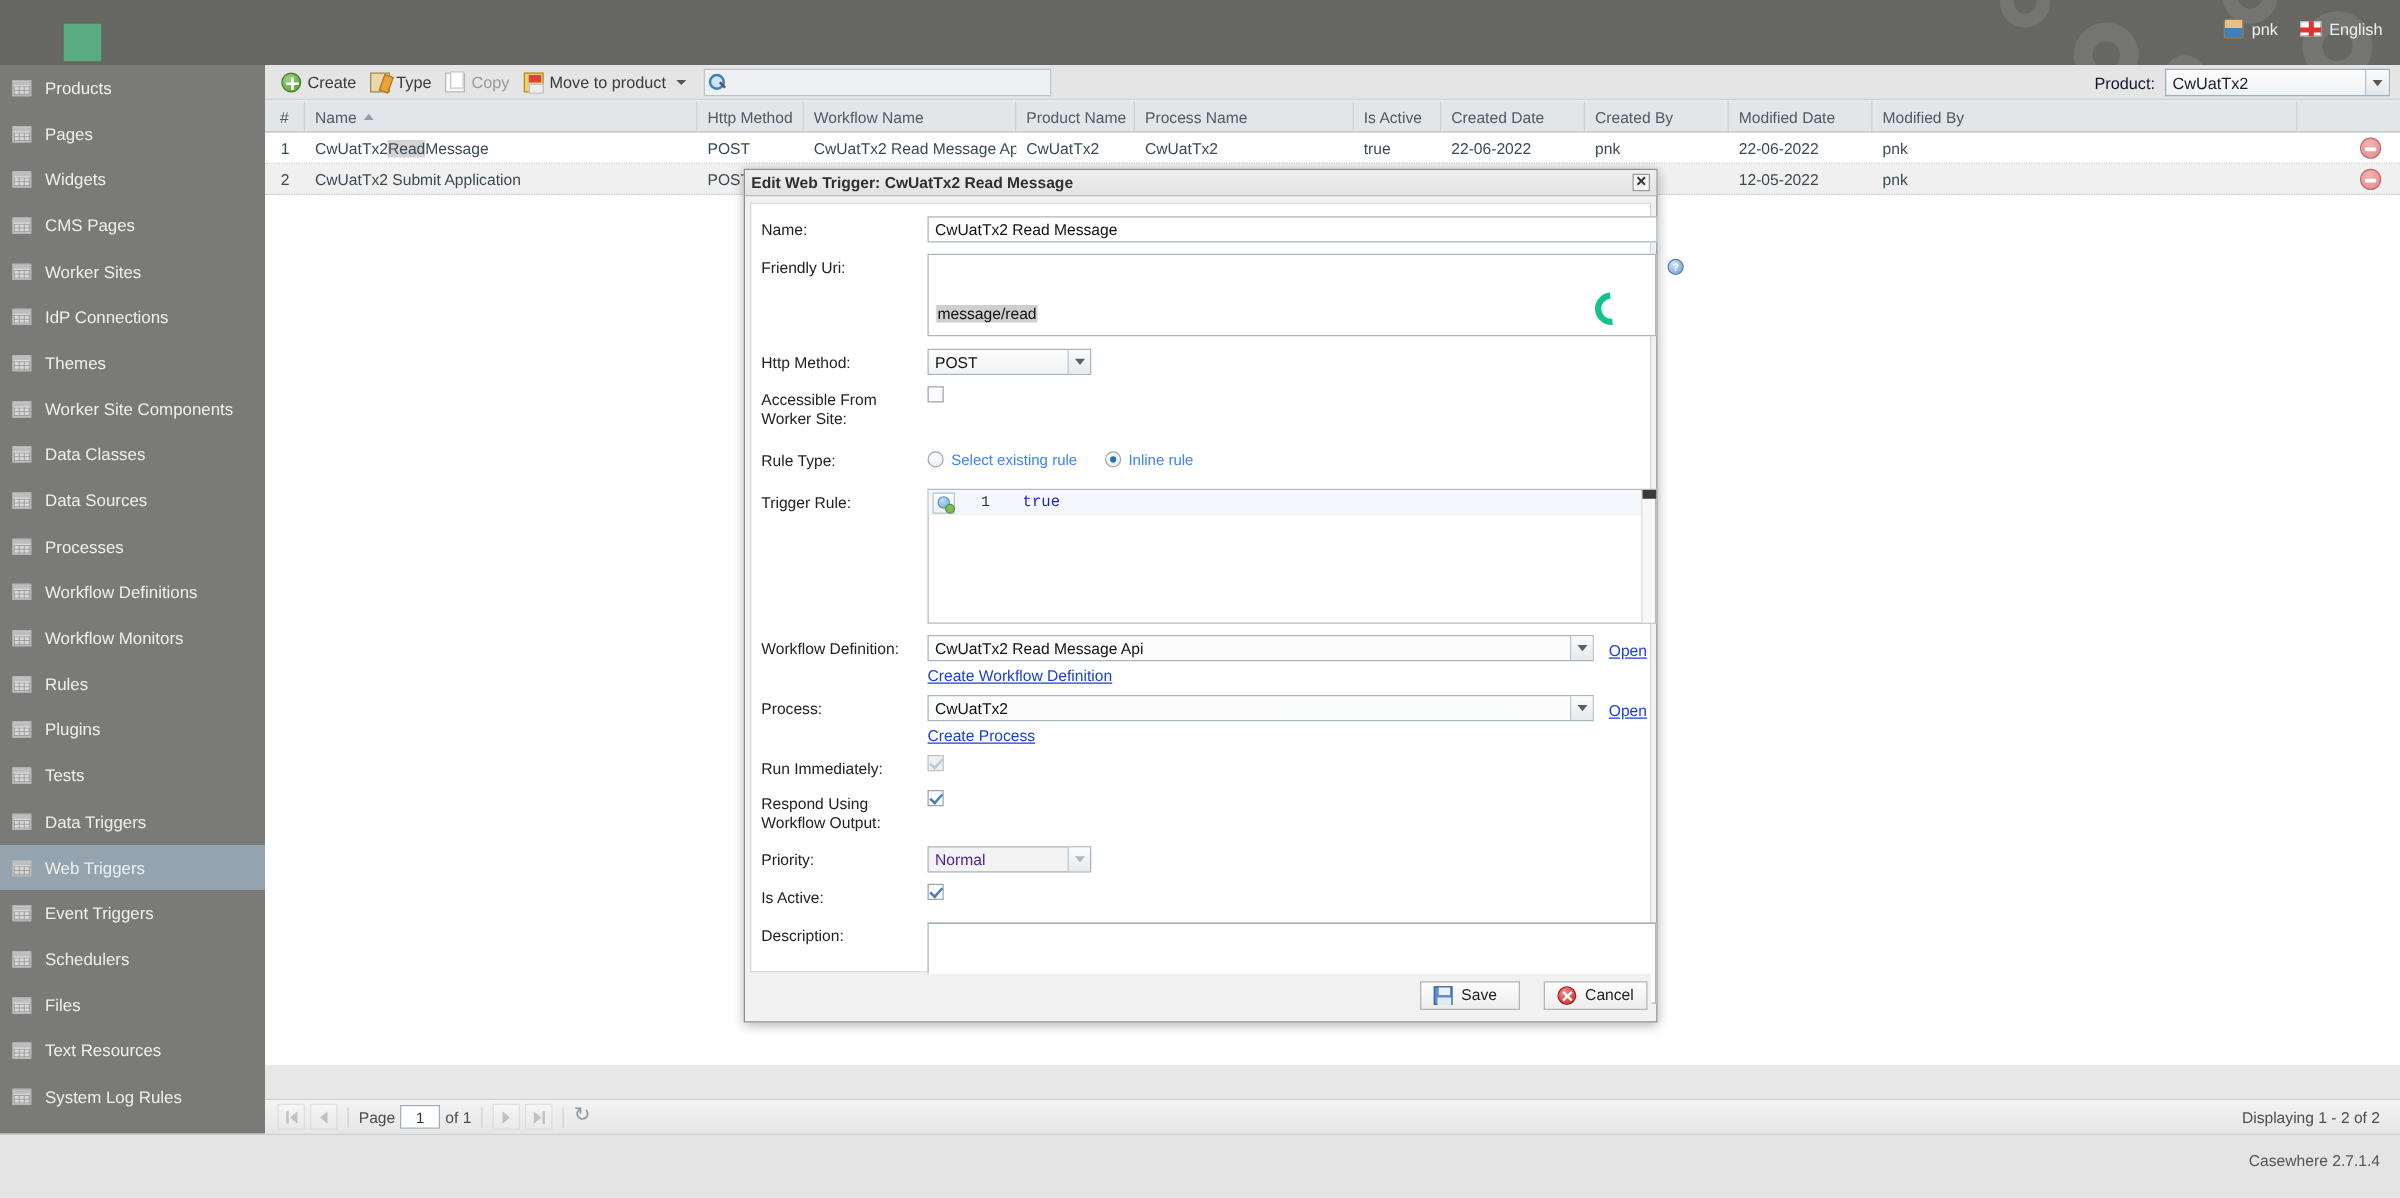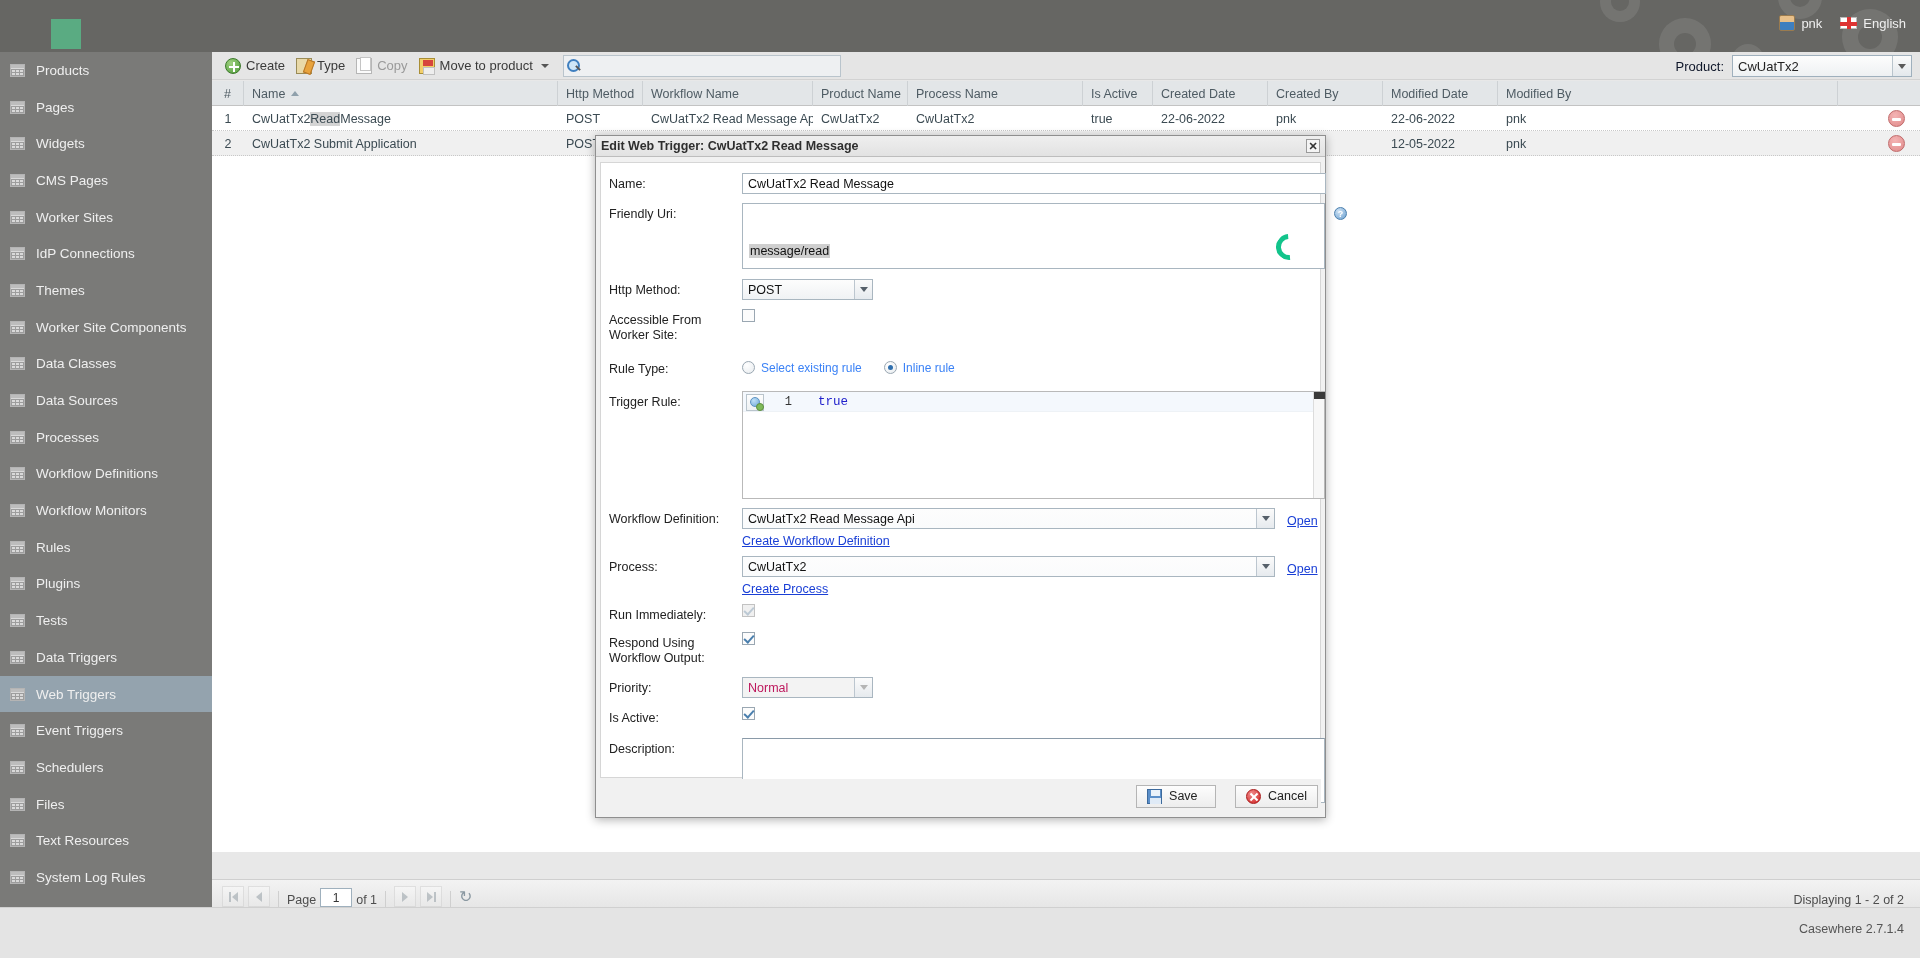--- a/index.html
+++ b/index.html
@@ -168,21 +168,21 @@
     width: 17px; height:17px; border-radius:50%;
     background: radial-gradient(circle at 40% 30%, #f4b4b4, #e08a8a);
     border:1px solid #c06a6a; position:relative; cursor:pointer;
   }
   .delbtn:after { content:""; position:absolute; left:3px; top:7px; width:9px; height:3px; background:#fff; border-radius:1px;}
 
   
   #pager {
     position:absolute; left:0; right:0; bottom:0; height:28px;
     background: linear-gradient(#f3f3f3,#e6e6e6); border-top:1px solid #cfcfcf;
-    display:flex; align-items:flex-end; padding-left:10px; gap:4px; font-size:12.5px; color:#4d4d4d;
+    display:flex; align-items:center; padding-left:10px; gap:4px; font-size:12.5px; color:#4d4d4d;
   }
   .pbtn {
     width:22px;height:21px; border:1px solid #c9c9c9; background:linear-gradient(#fcfcfc,#ececec);
     display:flex; align-items:center; justify-content:center; cursor:pointer;
   }
   .pbtn.off { opacity:.42; }
   .tri-l { width:0;height:0;border-top:5px solid transparent;border-bottom:5px solid transparent;border-right:6px solid #7d8b94;}
   .tri-r { width:0;height:0;border-top:5px solid transparent;border-bottom:5px solid transparent;border-left:6px solid #7d8b94;}
   .bar-l { width:2px;height:10px;background:#7d8b94; margin-right:1px;}
   .bar-r { width:2px;height:10px;background:#7d8b94; margin-left:1px;}
@@ -257,21 +257,21 @@
     width:13px;height:13px;border-radius:50%;
     background: radial-gradient(circle at 35% 30%, #cfe3f4, #6a9fd0);
     border:1px solid #4a7fae; color:#fff; font-size:9px; font-weight:bold;
     display:flex;align-items:center;justify-content:center; cursor:pointer;
   }
   .smallsel {
     width:131px; height:21px; background:linear-gradient(#fdfdfd,#f0f2f4);
     border:1px solid #a9b6c0; display:flex; align-items:center;
     padding-left:5px; font-size:12.5px; color:#111; position:relative;
   }
-  .smallsel.disabled { background:#f3f3f3; color:#be185d; }
+  .smallsel.disabled { background:#f3f3f3; color:#4c1d95; }
   .smallsel .arrow, .widesel .arrow {
     position:absolute; right:0; top:0; bottom:0; width:18px;
     background: linear-gradient(#fbfbfb,#e6eaee); border-left:1px solid #bcc6cf;
     display:flex; align-items:center; justify-content:center;
   }
   .smallsel .arrow i, .widesel .arrow i {
     width:0;height:0;border-left:4px solid transparent;border-right:4px solid transparent;
     border-top:5px solid #56606a; display:block;
   }
   .smallsel.disabled .arrow i { border-top-color:#b5b5b5; }

